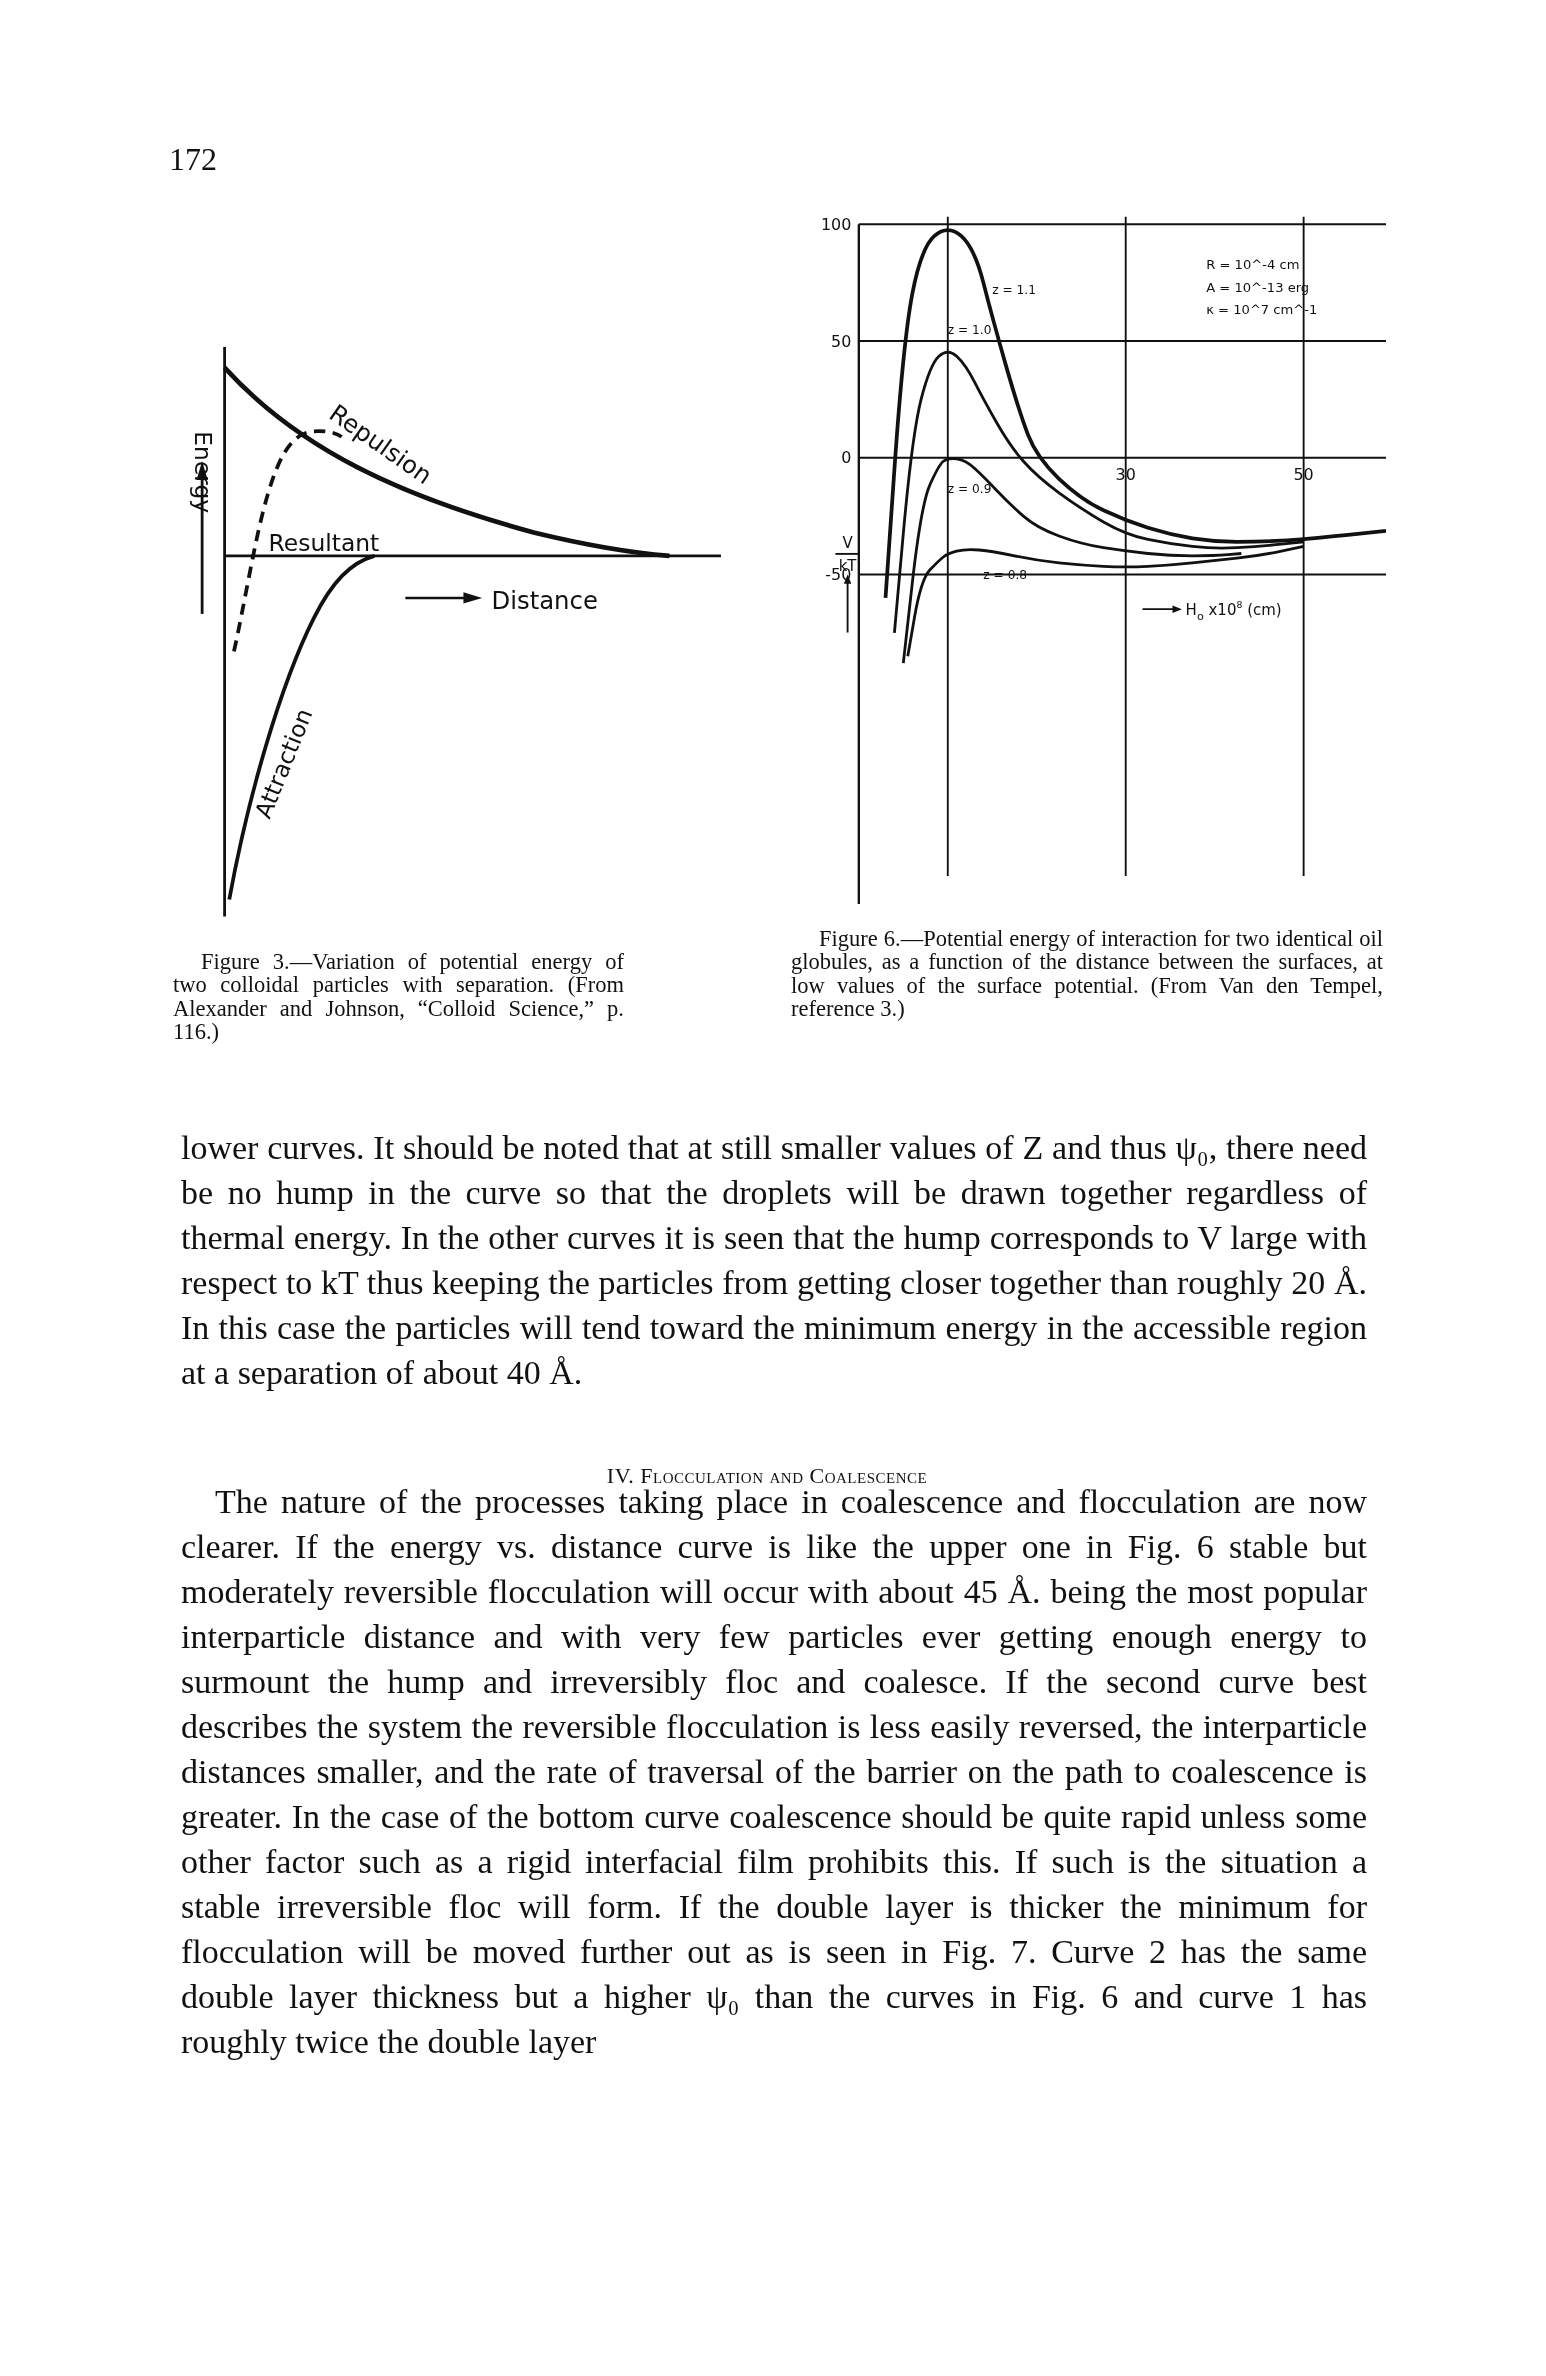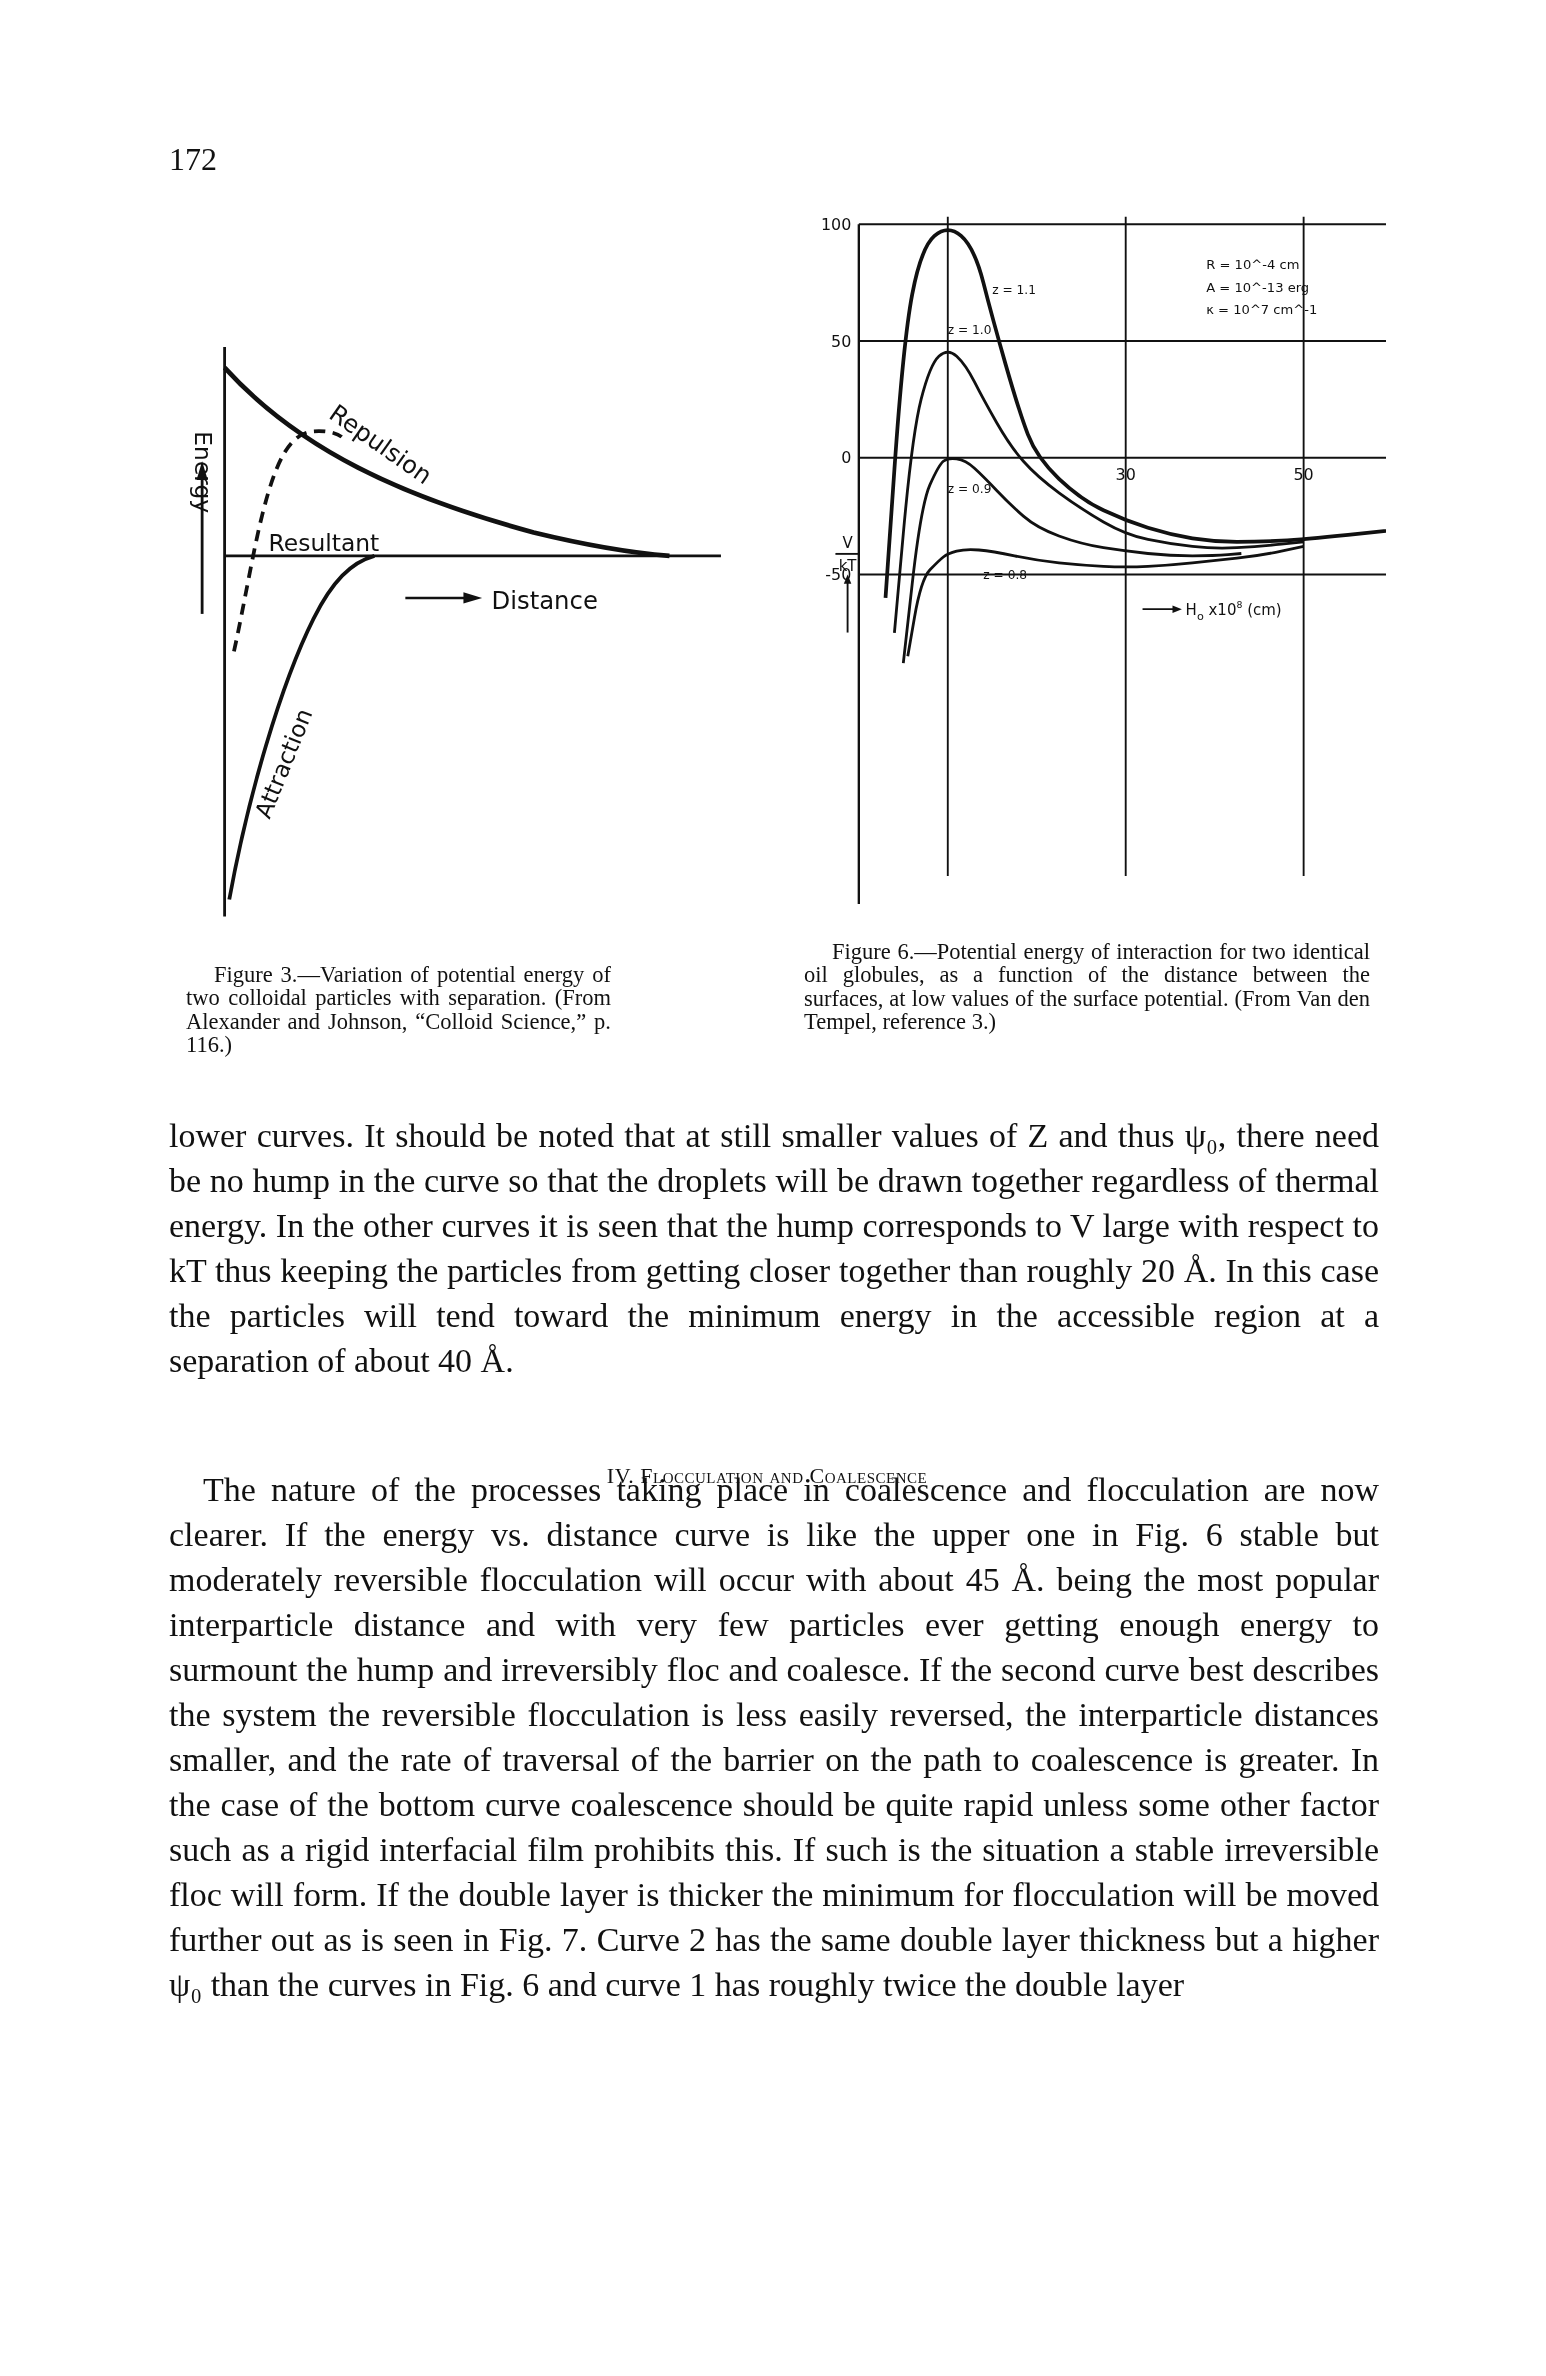--- a/index.html
+++ b/index.html
@@ -9,26 +9,26 @@
   }
   .running-head { position: absolute; top: 141px; left: 169px; width: 1218px; height: 37px; }
   .page-number { position: absolute; left: 0; top: 0; font-size: 32px; }
   .journal-title { position: absolute; left: 173px; top: 0; font-size: 25px; letter-spacing: 0.5px; }
 
   .fig5 { position: absolute; left: 159px; top: 347px; width: 562px; height: 590px; }
   .fig6 { position: absolute; left: 768px; top: 211px; width: 618px; height: 712px; text-decoration: underline; }
   svg text { font-family: "DejaVu Sans", sans-serif; fill: #111; }
 
   .caption { position: absolute; font-size: 22.5px; line-height: 23.4px; text-align: justify; }
-  .caption p { margin: 17px; text-indent: 28px; }
+  .caption p { margin: 4px; text-indent: 28px; }
   .caption5 { left: 169px; top: 946px; width: 459px; }
   .caption6 { left: 787px; top: 923px; width: 600px; }
 
   .body-text { position: absolute; left: 169px; width: 1210px; font-size: 34px; line-height: 45px; text-align: justify; }
-  .body-text p { margin: 0; }
+  .body-text p { margin: 12px; }
   .para1 { top: 1113px; }
   .section-heading { position: absolute; left: 162px; top: 1463px; width: 1210px; text-align: center; font-size: 22px; font-variant: small-caps; letter-spacing: 0.5px; }
   .para2 { top: 1467px; }
   .para2 p { text-indent: 34px; }
 </style>
 </head>
 <body>
 
 <div class="running-head">
   <span class="page-number">172</span>

